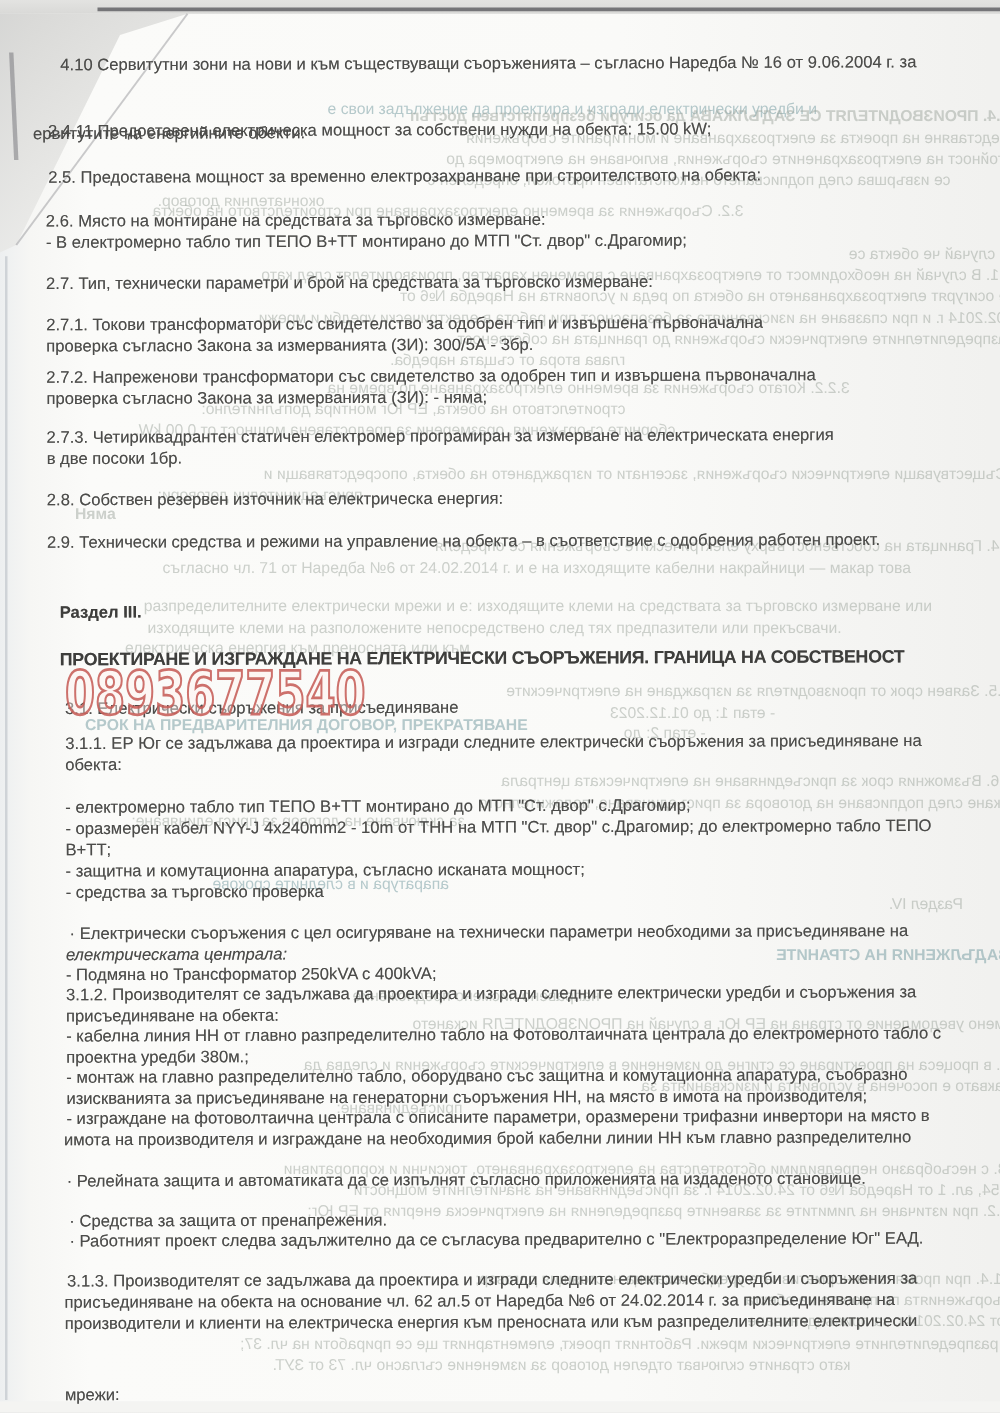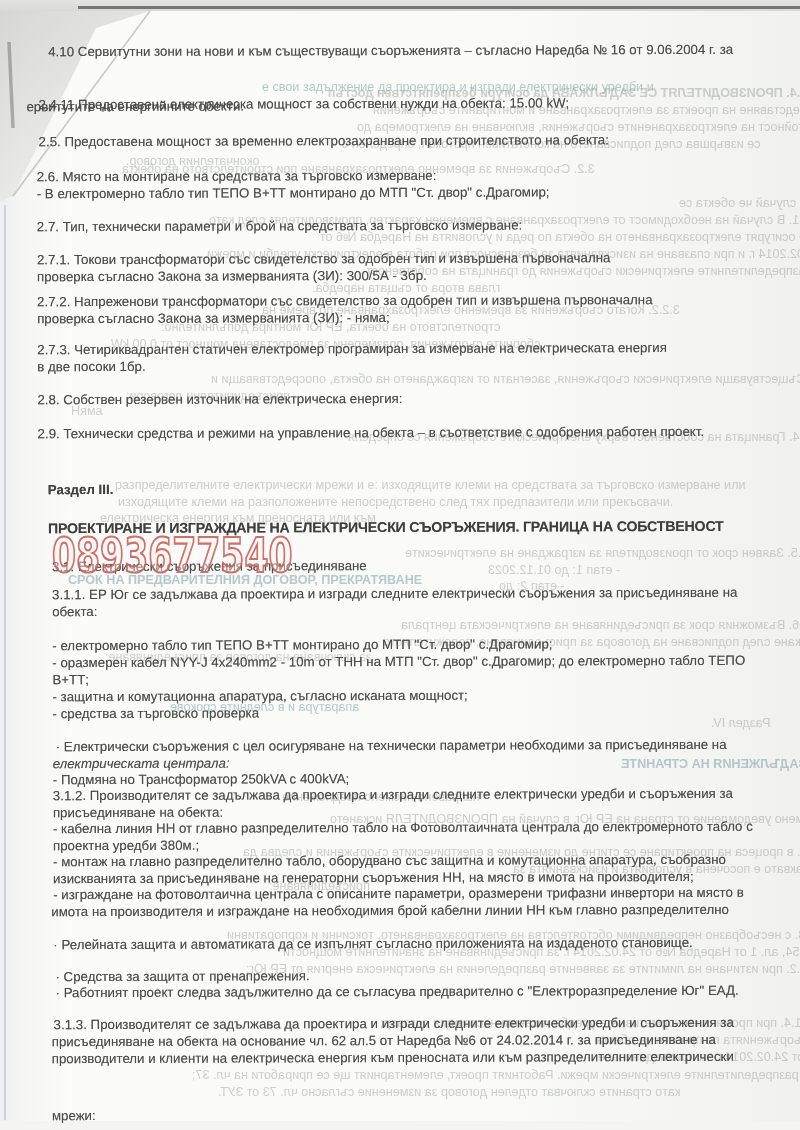--- a/index.html
+++ b/index.html
@@ -66,22 +66,23 @@
       <div class="bleed m" style="top: 213px; right: -20px;">3.2.1. В случай на необходимост от електрозахранване с временен характер, производителят след като</div>
       <div class="bleed m" style="top: 230px; right: -16px;">ще осигурят електрозахранването на обекта по реда и условията на Наредба №6 от</div>
       <div class="bleed m" style="top: 247px; right: -22px;">24.02.2014 г. и при спазване на изискванията за безопасност при работа в електрически уредби и мрежи</div>
       <div class="bleed m" style="top: 264px; right: -12px;">разпределителните електрически съоръжения до границата на собственост</div>
       <div class="bleed m" style="top: 281px; right: 300px;">глава втора от същата наредба.</div>
       <div class="bleed m" style="top: 303px; right: 120px;">3.2.2. Когато съоръжения за временно електрозахранване по време на</div>
       <div class="bleed m" style="top: 320px; right: 300px;">строителството на обекта, ЕР Юг монтира допълнително:</div>
       <div class="bleed m" style="top: 337px; right: 260px;">сборните съоръжения, оразмерени за предоставена мощност от 0.00 kW.</div>
       <div class="bleed m" style="top: 372px; right: -30px;">3.3. Съществуващи електрически съоръжения, засегнати от изграждането на обекта, опосредствяващи и</div>
       <div class="bleed m" style="top: 389px; right: 510px;">присъединителни договори:</div>
-      <div class="bleed" style="top: 404px; left: 71px;">Няма</div>
+      <div class="bleed" style="top: 404px; left: 60px; font-weight: bold;">Няма</div>
       <div class="bleed m" style="top: 430px; right: -10px;">3.4. Границата на собственост върху електрическите съоръжения се определя</div>
+      <div class="bleed" style="top: 447px; left: 130px;">съгласно чл. 71 от Наредба №6 от 24.02.2014 г. и е на изходящите кабелни накрайници — макар това</div>
       <div class="bleed" style="top: 463px; left: 100px; margin-top: 48px;">електрическа енергия към преносната или към</div>
       <div class="bleed" style="top: 495px; left: 118px;">изходящите клеми на разположените непосредствено след тях предпазители или прекъсвачи.</div>
       <div class="bleed" style="top: 478px; left: 115px;">разпределителните електрически мрежи и е: изходящите клеми на средствата за търговско измерване или</div>
       <div class="bleed m" style="top: 546px; right: -8px;">3.5. Заявен срок от производителя за изграждане на електрическите</div>
       <div class="bleed m" style="top: 563px; right: 180px;">- етап 1: до 01.12.2023</div>
       <div class="bleed m" style="top: 579px; right: 235px;">- етап 2: до</div>
       <div class="bleed teal b" style="top: 573px; left: 68px;">СРОК НА ПРЕДВАРИТЕЛНИЯ ДОГОВОР, ПРЕКРАТЯВАНЕ</div>
       <div class="bleed m" style="top: 618px; right: -10px;">3.6. Възможния срок за присъединяване на електрическата централа</div>
       <div class="bleed m" style="top: 635px; right: -14px;">искане след подписване на договора за присъединяване, положителното</div>
       <div class="bleed m" style="top: 650px; left: 105px;">за сключване на договор за присъединяване:</div>

